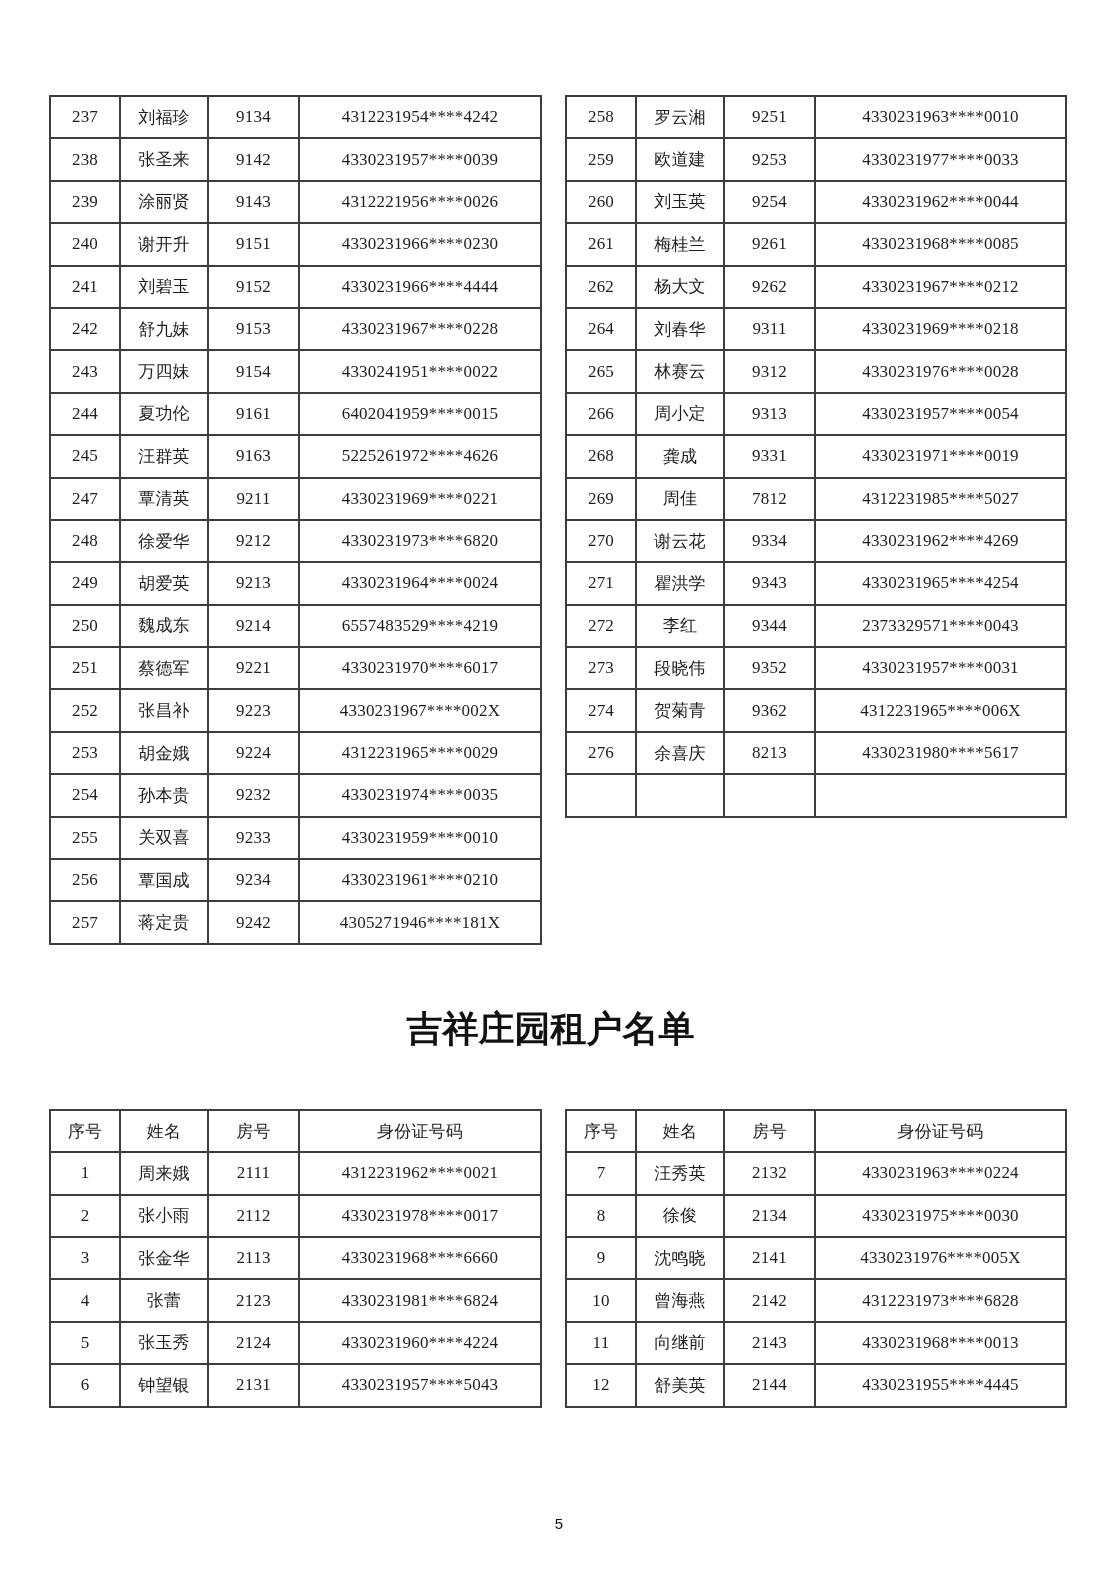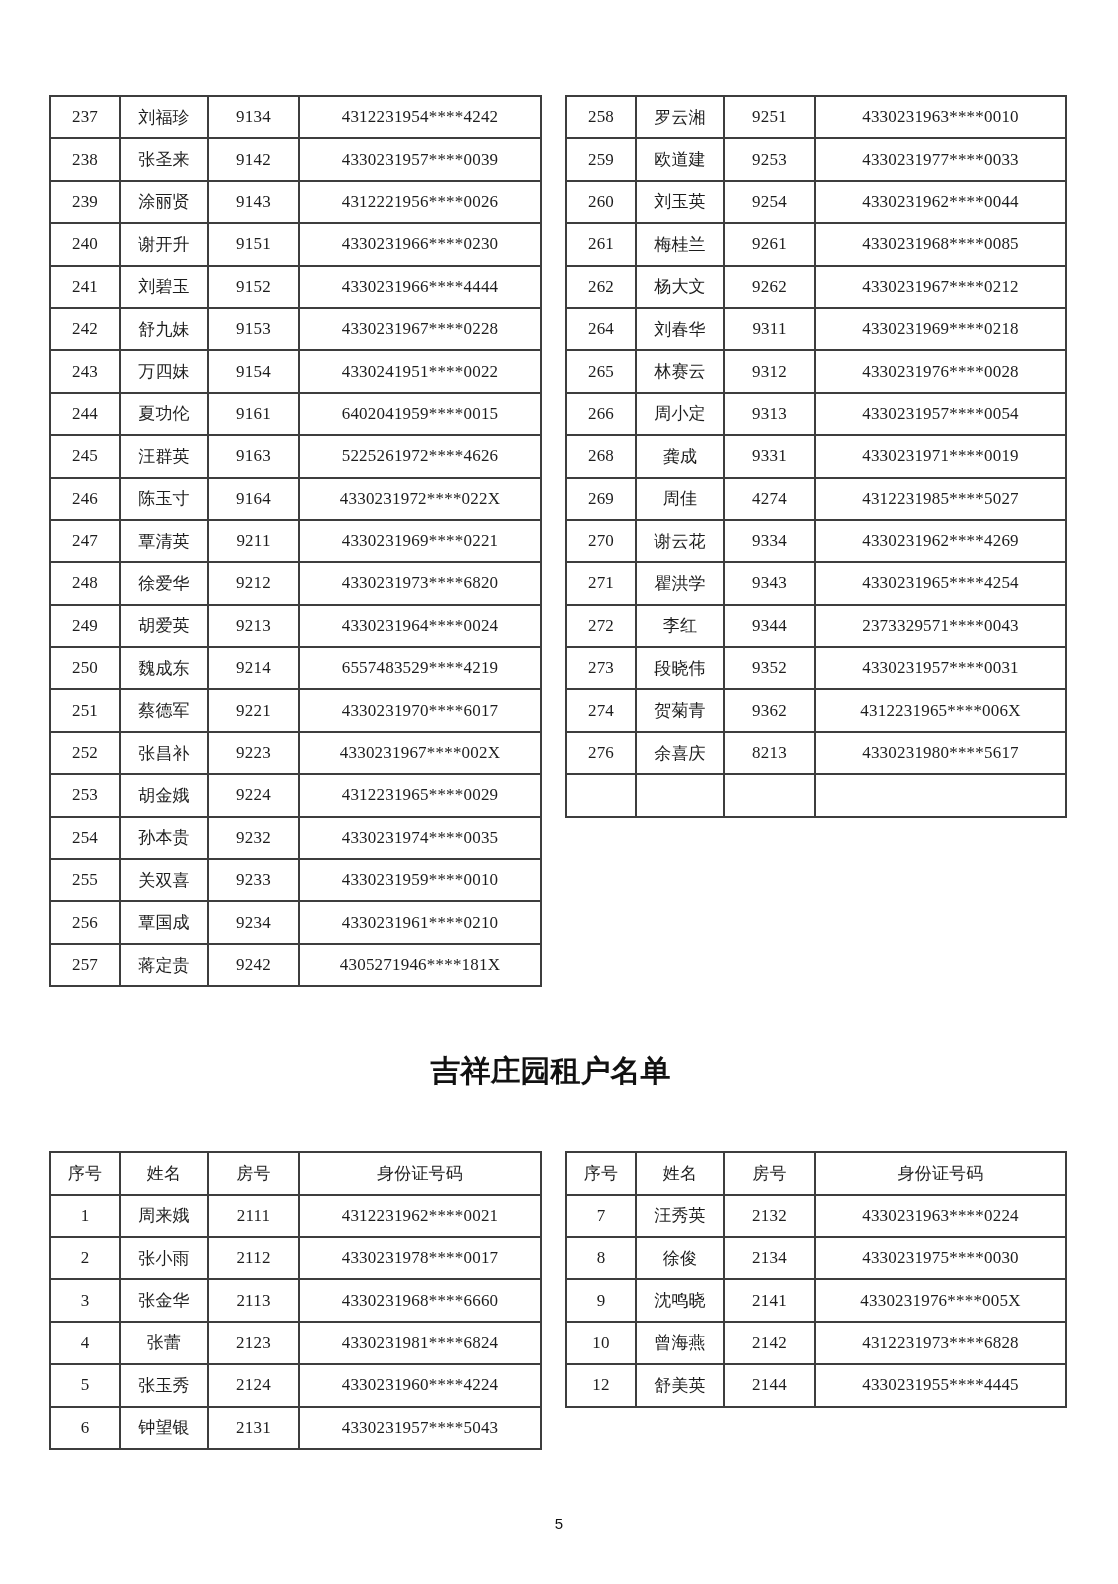--- a/index.html
+++ b/index.html
@@ -36,21 +36,21 @@
   }
   col.c-serial { width: 70px; }
   col.c-name   { width: 88px; }
   col.c-room   { width: 91px; }
   col.c-id     { width: auto; }
   .section-title {
     margin: 62px 0 58px 0;
     text-align: center;
     font-family: "Liberation Sans", "DejaVu Sans", sans-serif;
     font-weight: 700;
-    font-size: 30px;
+    font-size: 36px;
     line-height: 44px;
     color: #111111;
   }
   .page-number {
     position: absolute;
     left: 0;
     right: 0;
     bottom: 52px;
     text-align: center;
     font-family: "Liberation Sans", "DejaVu Sans", sans-serif;
@@ -120,26 +120,20 @@
             <td>9161</td>
             <td>6402041959****0015</td>
           </tr>
           <tr>
             <td>245</td>
             <td>汪群英</td>
             <td>9163</td>
             <td>5225261972****4626</td>
           </tr>
           <tr>
-            <td>246</td>
-            <td>陈玉寸</td>
-            <td>9164</td>
-            <td>4330231972****022X</td>
-          </tr>
-          <tr>
             <td>247</td>
             <td>覃清英</td>
             <td>9211</td>
             <td>4330231969****0221</td>
           </tr>
           <tr>
             <td>248</td>
             <td>徐爱华</td>
             <td>9212</td>
             <td>4330231973****6820</td>
@@ -258,21 +252,21 @@
           </tr>
           <tr>
             <td>268</td>
             <td>龚成</td>
             <td>9331</td>
             <td>4330231971****0019</td>
           </tr>
           <tr>
             <td>269</td>
             <td>周佳</td>
-            <td>4274</td>
+            <td>7812</td>
             <td>4312231985****5027</td>
           </tr>
           <tr>
             <td>270</td>
             <td>谢云花</td>
             <td>9334</td>
             <td>4330231962****4269</td>
           </tr>
           <tr>
             <td>271</td>
@@ -405,20 +399,26 @@
             <td>2141</td>
             <td>4330231976****005X</td>
           </tr>
           <tr>
             <td>10</td>
             <td>曾海燕</td>
             <td>2142</td>
             <td>4312231973****6828</td>
           </tr>
           <tr>
+            <td>11</td>
+            <td>向继前</td>
+            <td>2143</td>
+            <td>4330231968****0013</td>
+          </tr>
+          <tr>
             <td>12</td>
             <td>舒美英</td>
             <td>2144</td>
             <td>4330231955****4445</td>
           </tr>
         </tbody>
     </table>
   </section>
 
   <div class="page-number">5</div>

